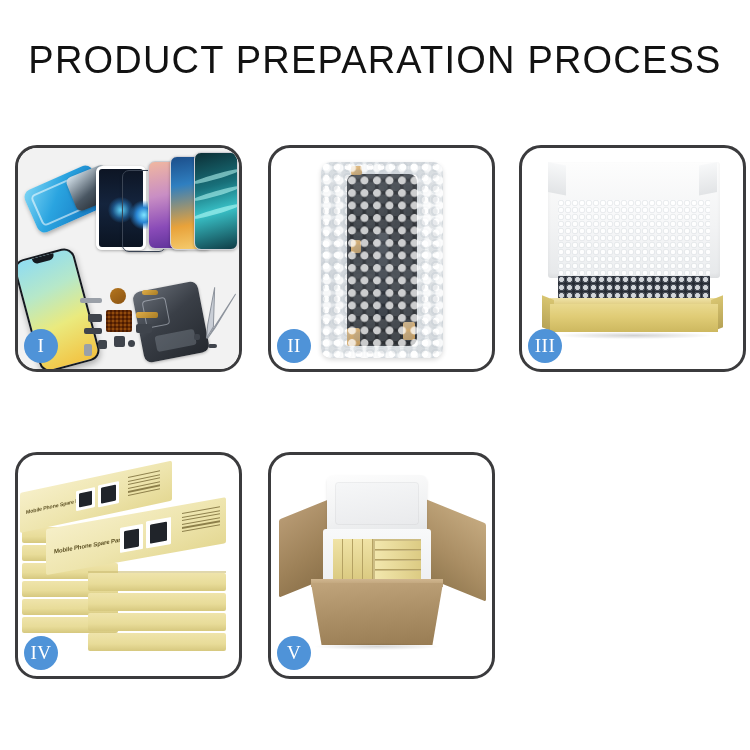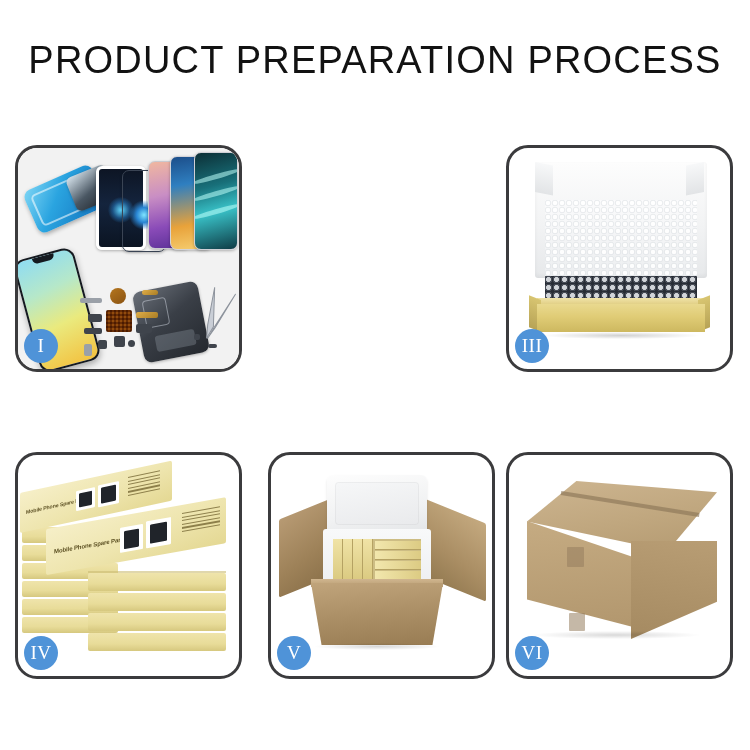--- a/index.html
+++ b/index.html
@@ -64,21 +64,21 @@
     width: 227px;
     height: 227px;
     border: 3px solid #3b3b3d;
     border-radius: 22px;
     background: #ffffff;
     box-sizing: border-box;
     overflow: hidden;
   }
   .panel.c0 { left: 0px; }
   .panel.c1 { left: 253px; }
-  .panel.c2 { left: 491px; }
+  .panel.c2 { left: 504px; }
   .panel.r0 { top: 0px; }
   .panel.r1 { top: 307px; }
 
   .panel-inner {
     position: absolute;
     inset: 0;
     border-radius: 19px;
     overflow: hidden;
   }
 
@@ -554,20 +554,34 @@
         <div class="comp" style="left:96px;  top:188px; width:11px; height:11px;"></div>
         <div class="comp" style="left:80px;  top:192px; width:9px;  height:9px;"></div>
         <div class="comp lightgrey" style="left:66px;  top:196px; width:8px;  height:12px; border-radius:2px;"></div>
         <div class="comp round" style="left:110px; top:192px; width:7px;  height:7px;"></div>
         <div class="comp" style="left:190px; top:196px; width:9px;  height:4px;"></div>
         <div class="comp" style="left:176px; top:186px; width:6px;  height:6px;"></div>
       </div>
       <div class="badge">I</div>
     </div>
 
+    <div class="panel r0 c1">
+      <div class="panel-inner">
+        <div class="bubble-bag">
+          <div class="screen-inside"></div>
+          <div class="flex-cable"></div>
+          <div class="tape" style="left:30px;  top:4px;   width:11px; height:9px;"></div>
+          <div class="tape" style="left:30px;  top:78px;  width:10px; height:13px;"></div>
+          <div class="tape" style="left:26px;  top:166px; width:13px; height:18px;"></div>
+          <div class="tape" style="left:82px;  top:160px; width:12px; height:18px;"></div>
+          <div class="bubble-overlay"></div>
+        </div>
+      </div>
+      <div class="badge">II</div>
+    </div>
 
     <div class="panel r0 c2">
       <div class="panel-inner">
         <div class="p3-lid"></div>
         <div class="p3-lid-flapL"></div>
         <div class="p3-lid-flapR"></div>
         <div class="p3-foam"></div>
         <div class="p3-wrap"></div>
         <div class="p3-box-rim"></div>
         <div class="p3-box-lipL"></div>
@@ -650,27 +664,15 @@
           <div class="barh" style="left:42px; top:22px; height:8px;"></div>
           <div class="barh" style="left:42px; top:32px; height:8px;"></div>
         </div>
         <div class="p5-body-top"></div>
         <div class="p5-body"></div>
         <div class="p5-shadow"></div>
       </div>
       <div class="badge">V</div>
     </div>
 
-    <div class="panel r1 c2">
-      <div class="panel-inner">
-        <div class="p6-top"></div>
-        <div class="p6-seam"></div>
-        <div class="p6-left"></div>
-        <div class="p6-right"></div>
-        <div class="p6-tape" style="left:58px;  top:92px;  width:17px; height:20px;"></div>
-        <div class="p6-tape" style="left:60px;  top:158px; width:16px; height:18px;"></div>
-        <div class="p6-shadow"></div>
-      </div>
-      <div class="badge">VI</div>
-    </div>
 
   </div>
 </div>
 
 </body></html>

